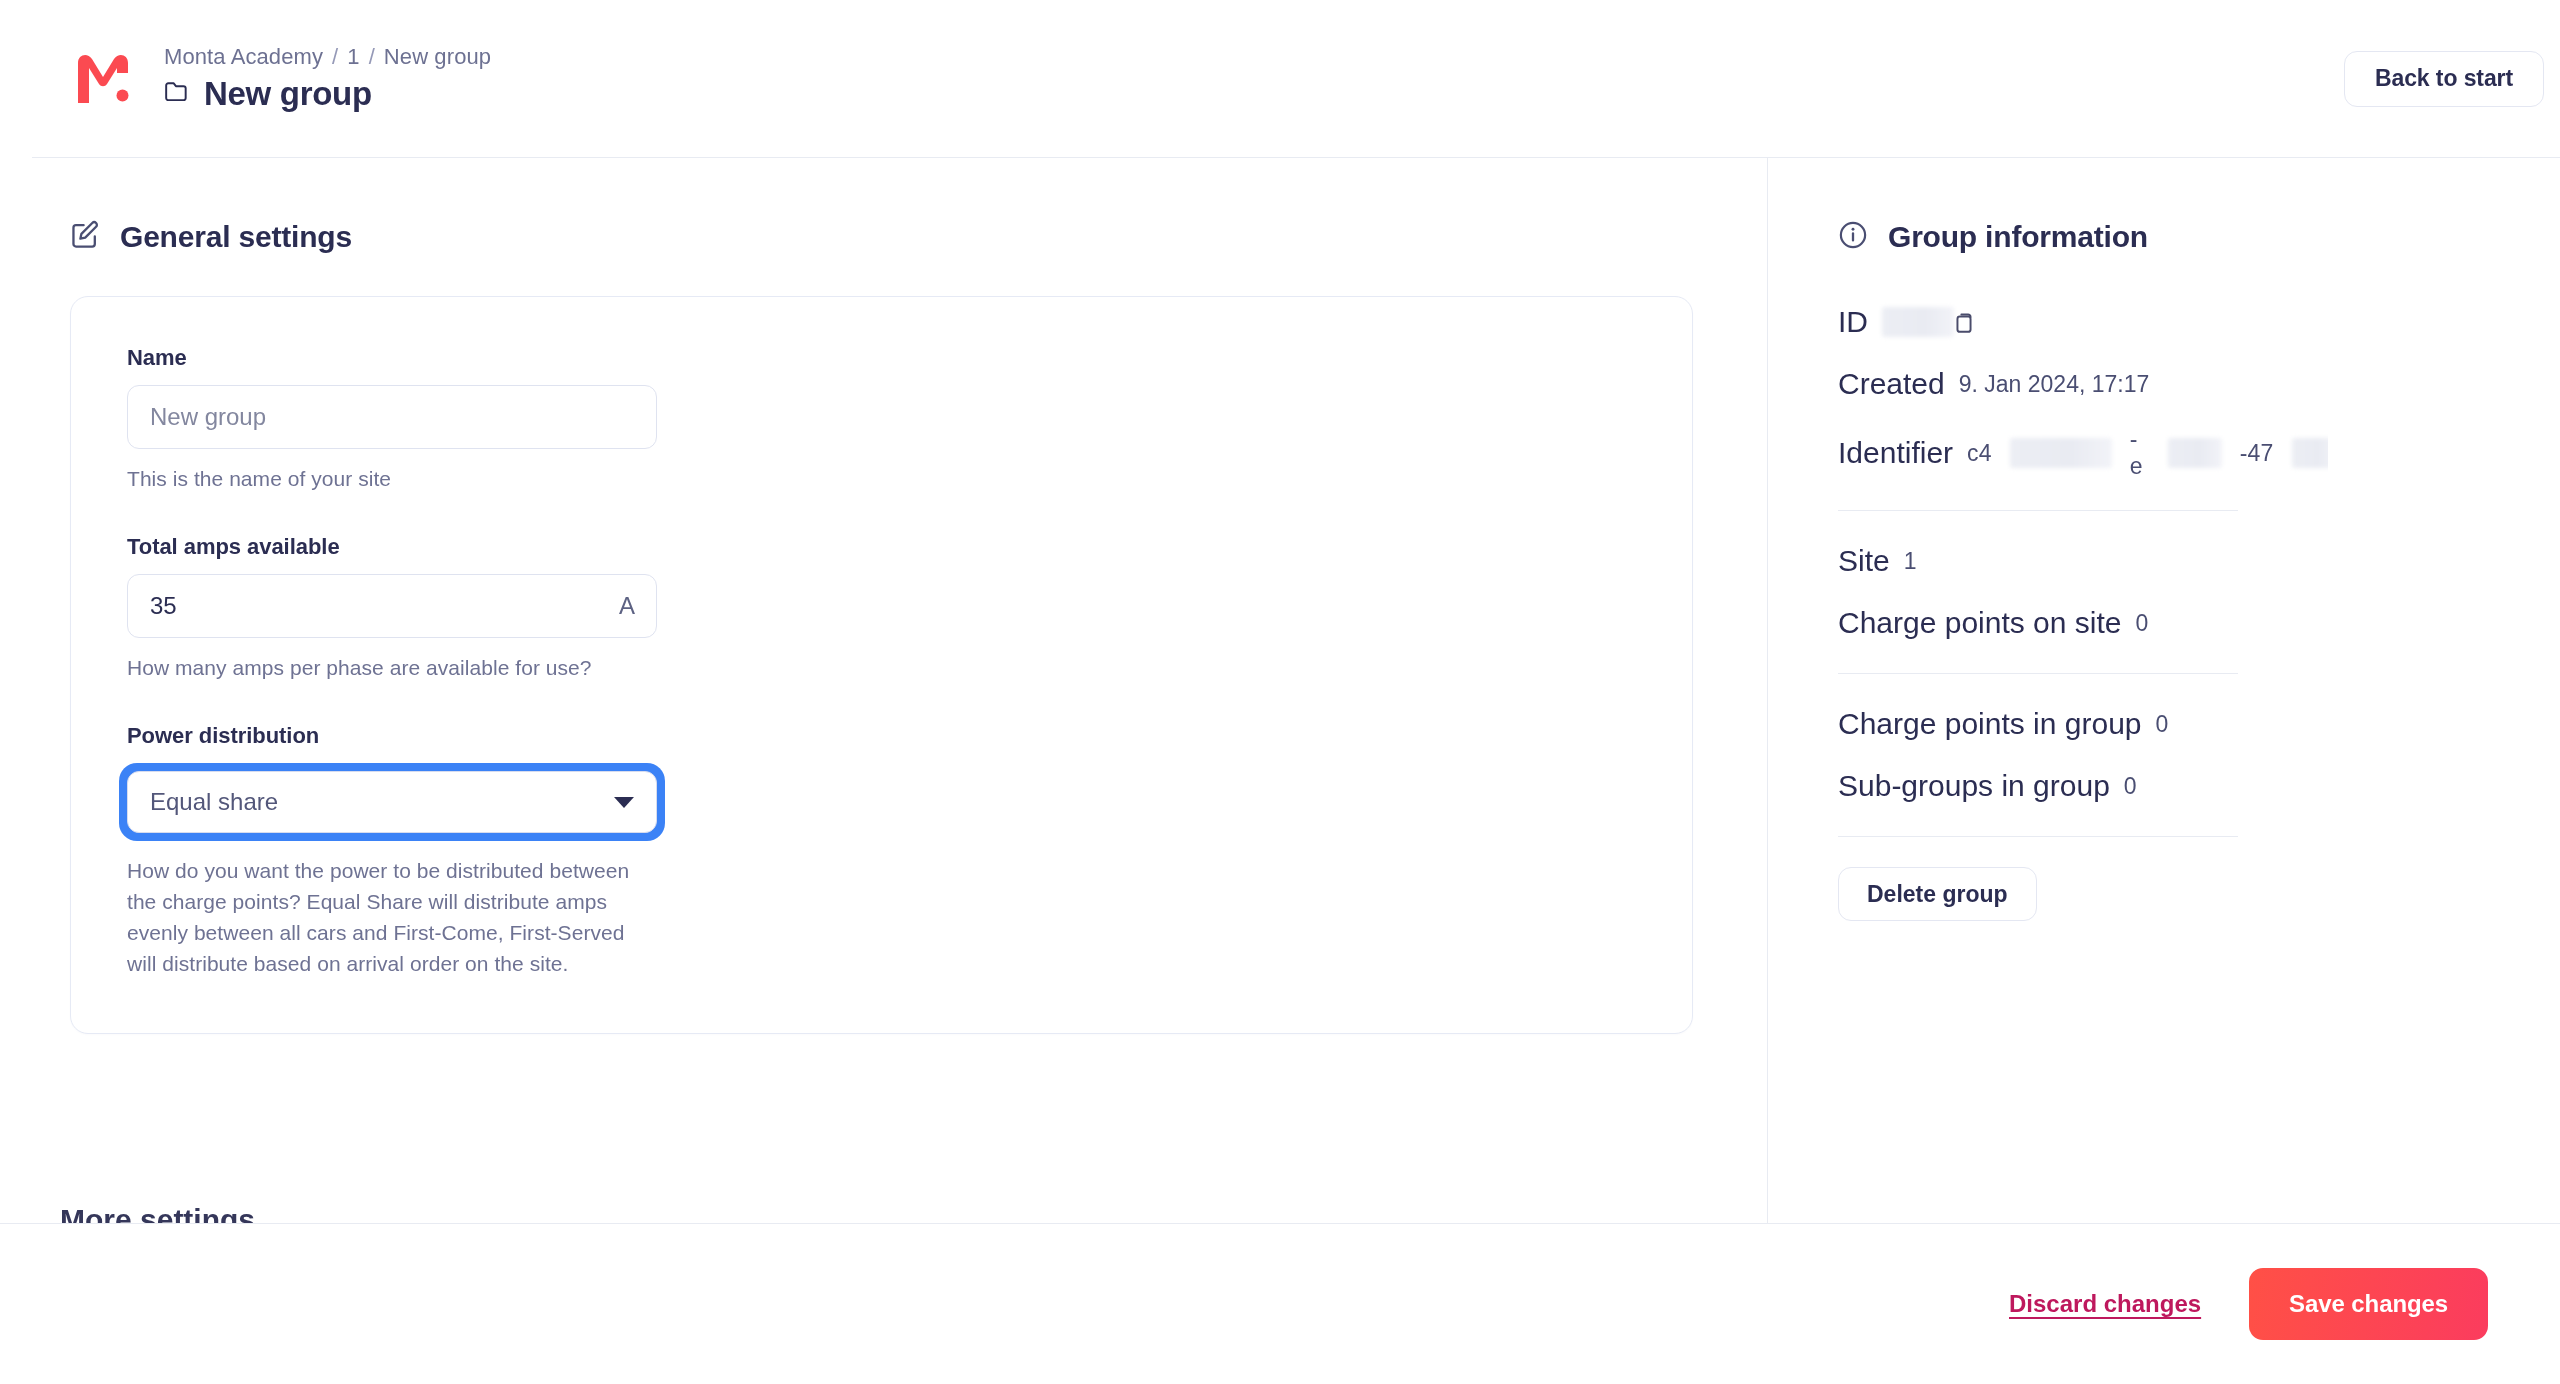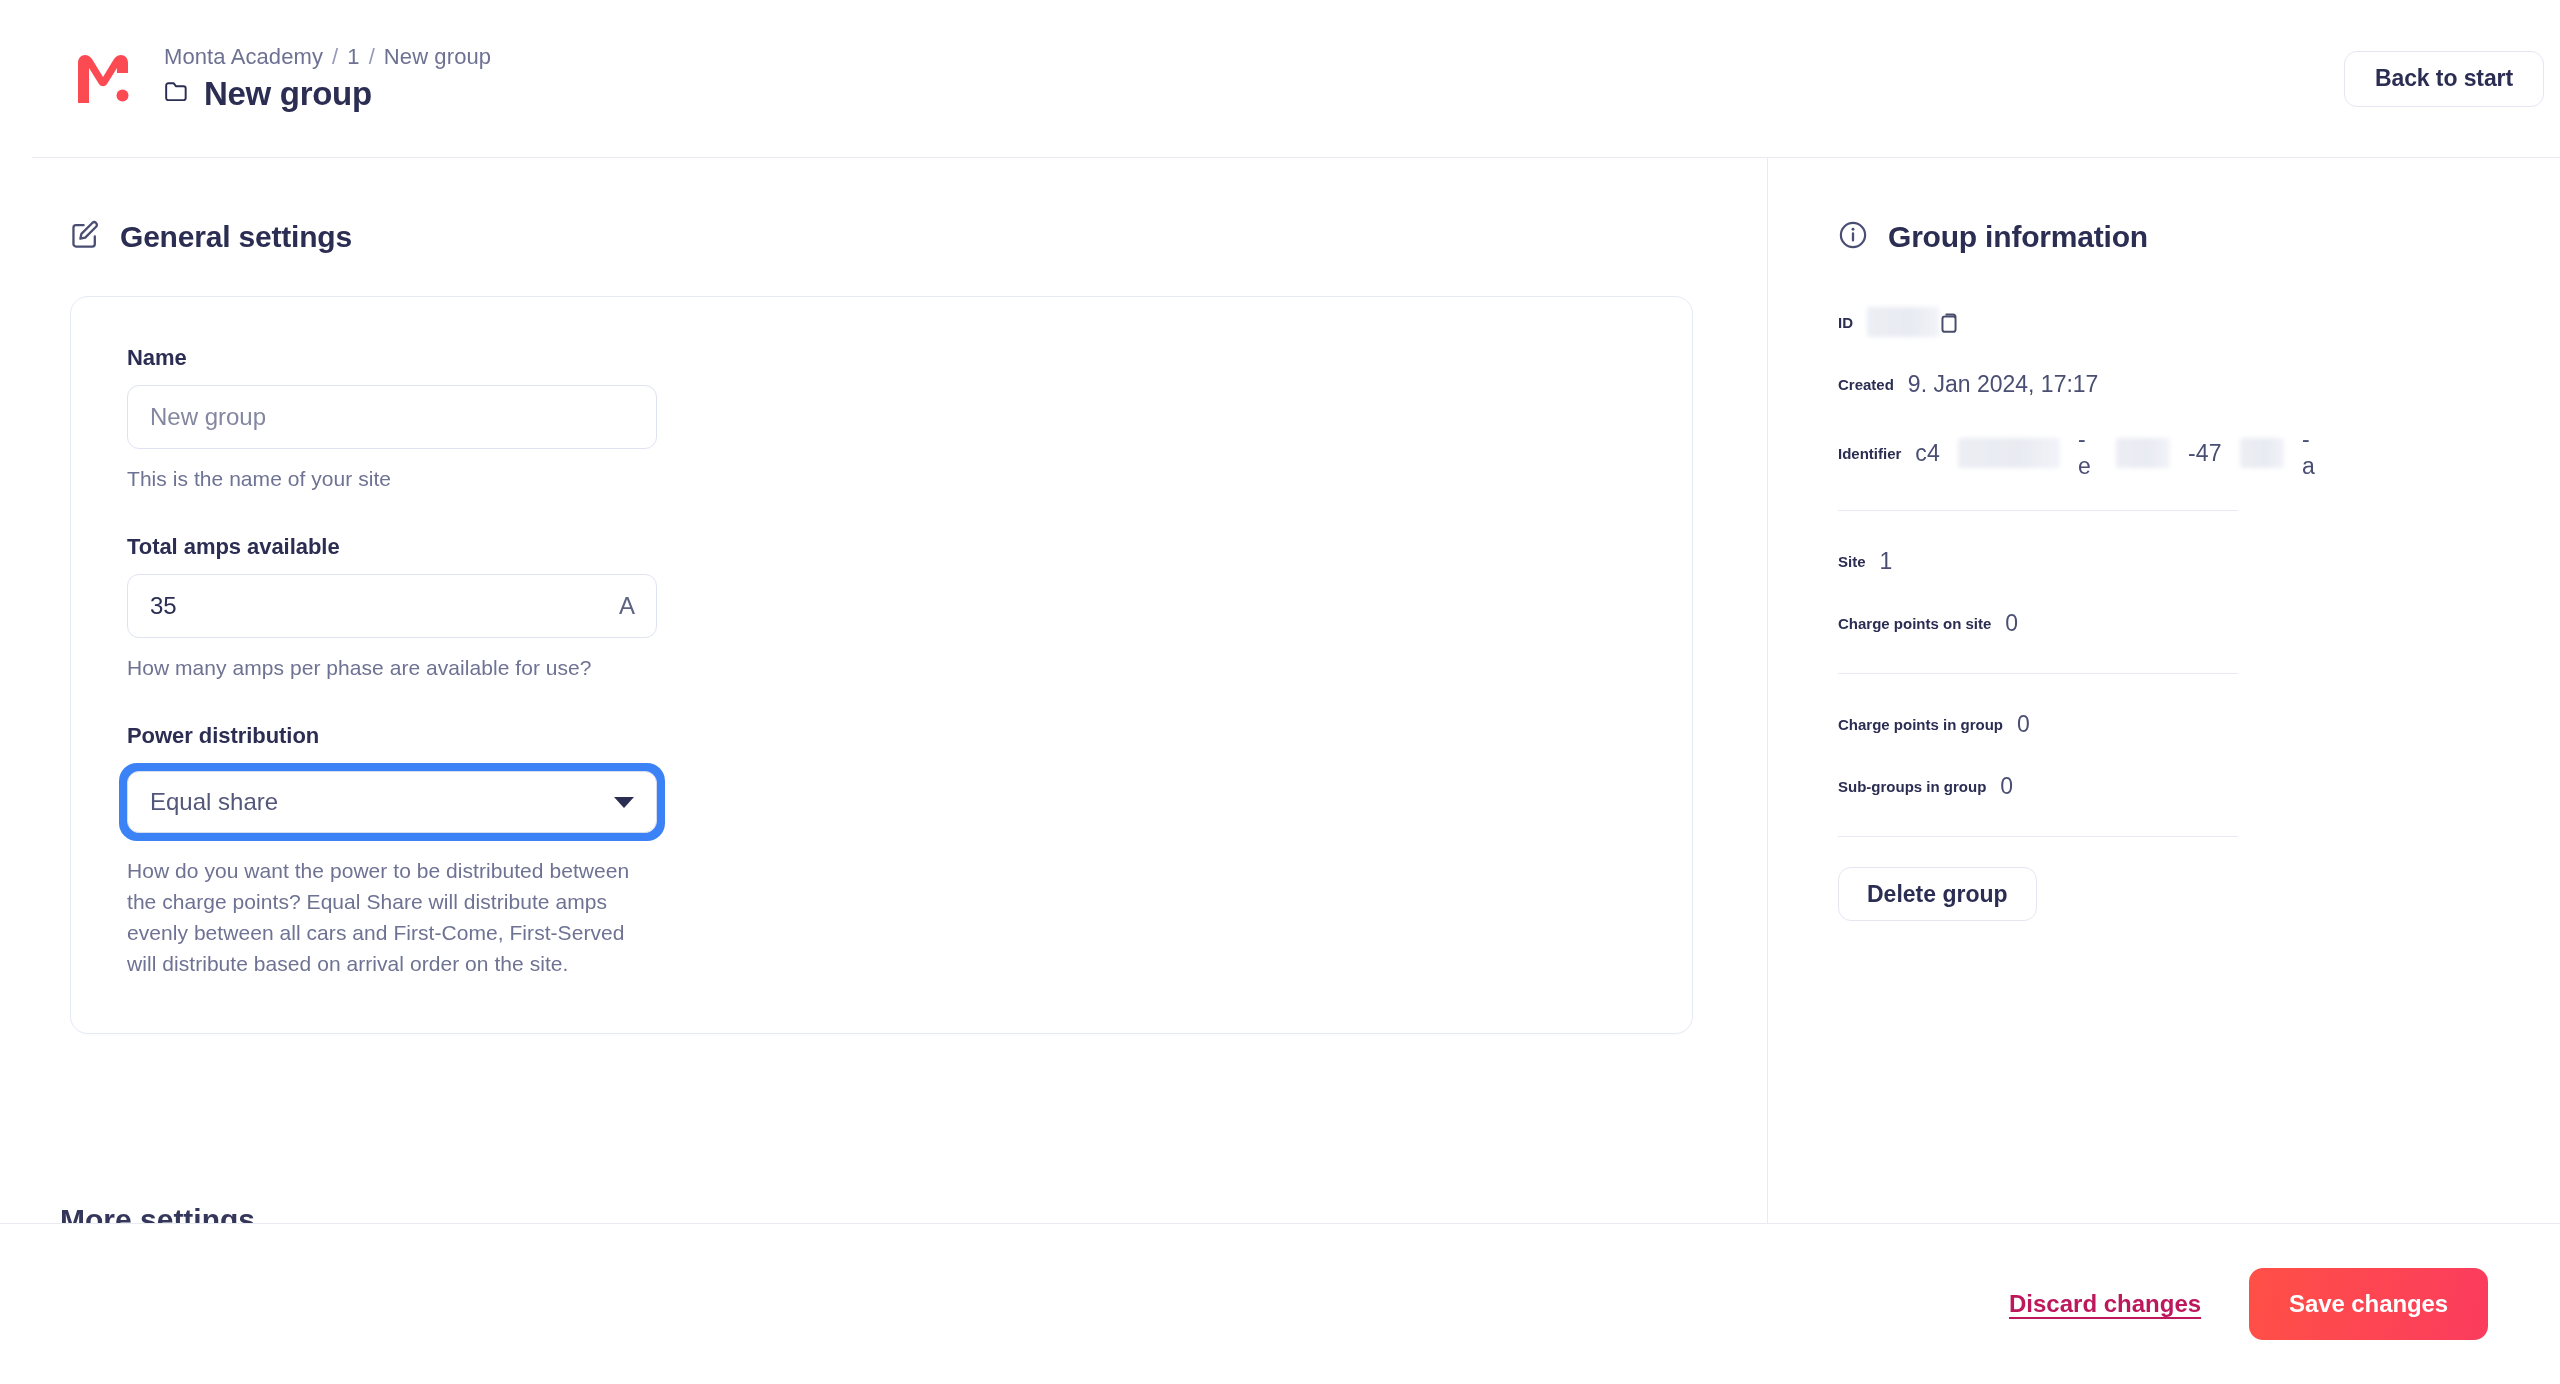--- a/index.html
+++ b/index.html
@@ -269,22 +269,22 @@
   .info-row {
     display: flex;
     align-items: center;
     gap: 14px;
     min-height: 40px;
     margin-bottom: 22px;
   }
   .info-row:last-child { margin-bottom: 0; }
 
   .info-key {
-    font-size: 15px;
-    font-weight: 700;
+    font-size: 30px;
+    font-weight: 400;
     color: #2b2d52;
     white-space: nowrap;
   }
   .info-val {
     font-size: 23px;
     color: #4a4e72;
     white-space: nowrap;
   }
 
   .redacted {

